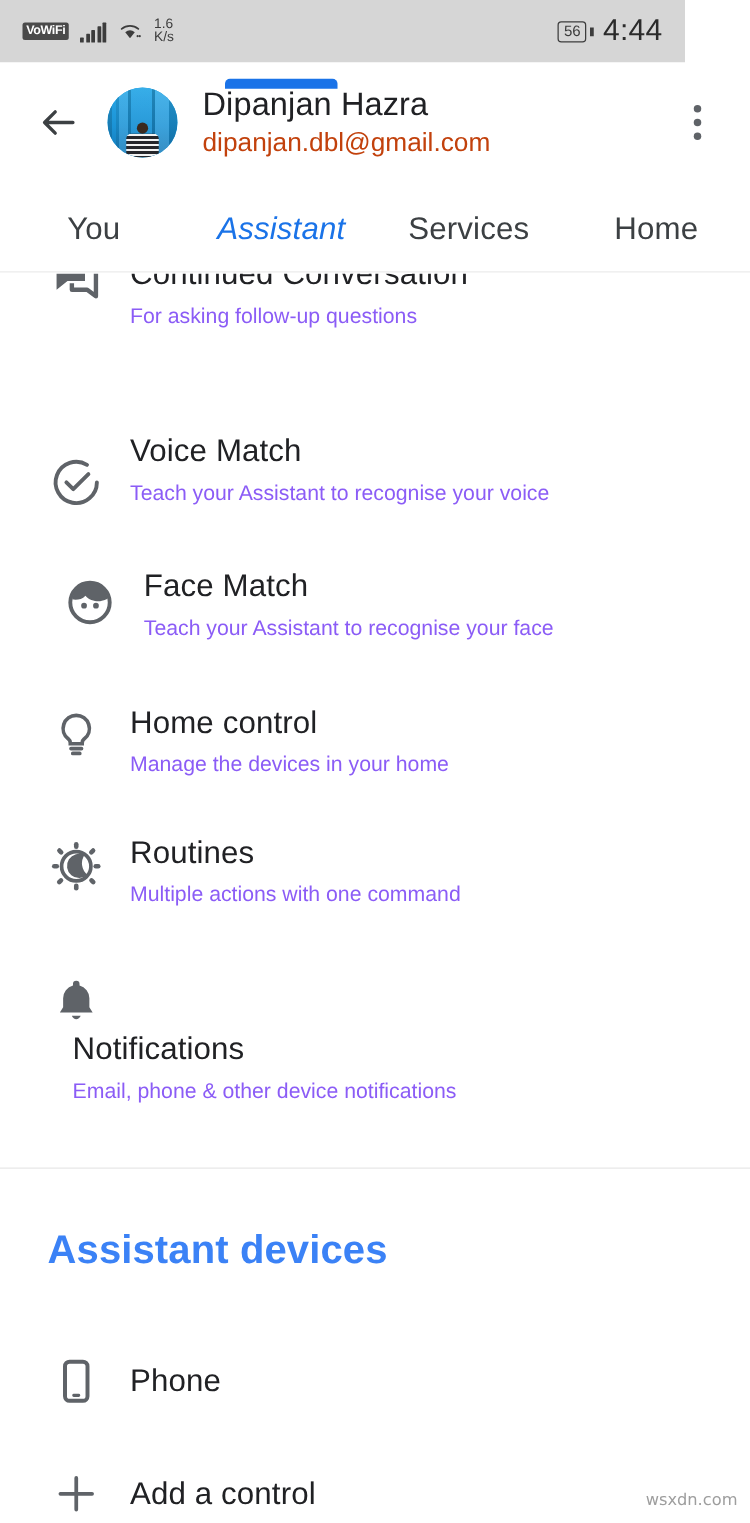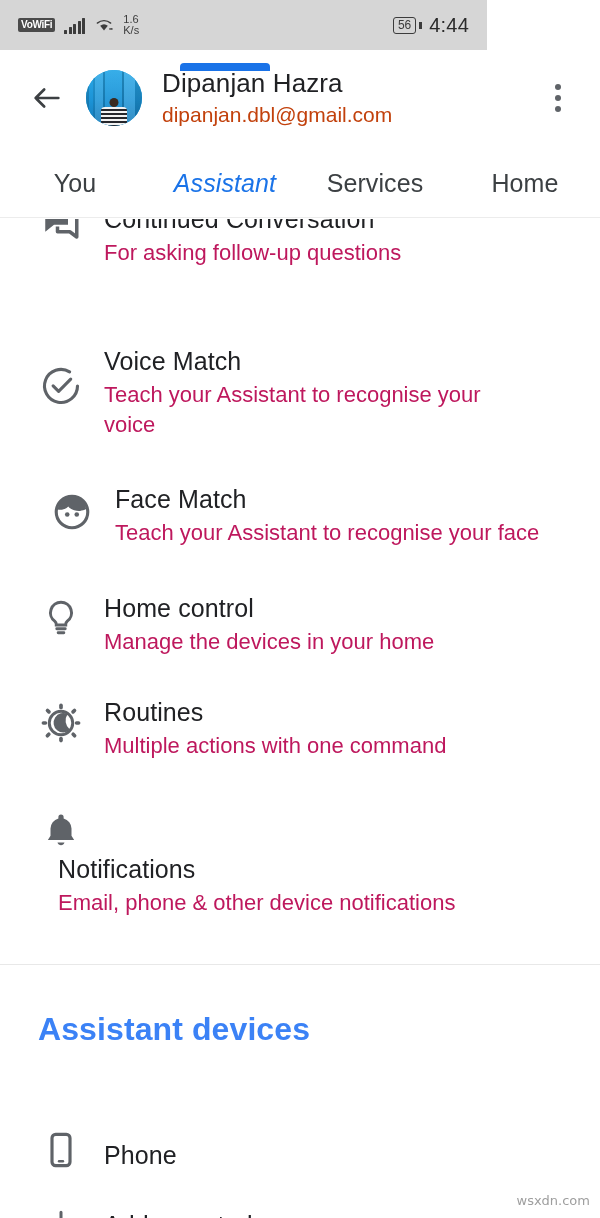--- a/index.html
+++ b/index.html
@@ -7,21 +7,21 @@
     width:600px; height:1218px;
     background:#ffffff;
     font-family:"Liberation Sans", sans-serif;
     -webkit-font-smoothing:antialiased;
     overflow:hidden;
   }
   .screen { position:relative; width:600px; height:1218px; background:#fff; }
 
   
   .statusbar {
-    position:absolute; top:0; left:0; width:487px; height:50px;
+    position:absolute; top:0; left:0; width:548px; height:50px;
     background:#d6d6d6; color:#3c3c3c;
     display:flex; align-items:center; justify-content:space-between;
     padding:0 18px;
   }
   .sb-left { display:flex; align-items:center; gap:9px; }
   .vowifi {
     background:#4a4a4a; color:#fff; font-size:10px; font-weight:bold;
     letter-spacing:-0.3px; padding:2px 3px; border-radius:2px; line-height:1;
   }
   .bars { display:flex; align-items:flex-end; gap:1.5px; height:17px; }
@@ -33,21 +33,21 @@
   .bars i:nth-child(5){height:16px}
   .wifi { width:20px; height:17px; display:block; }
   .rate { font-size:11px; line-height:11px; color:#3c3c3c; text-align:left; }
   .rate span { display:block; }
   .sb-right { display:flex; align-items:center; gap:7px; }
   .batt {
     border:1.6px solid #3c3c3c; border-radius:3px;
     font-size:12px; font-weight:500; padding:0px 4px 1px; line-height:14px;
   }
   .batt-tip { width:3px; height:7px; background:#3c3c3c; margin-left:-4px; }
-  .clock { font-size:20px; color:#2b2b2b; letter-spacing:0.2px; }
+  .clock { font-size:24px; color:#2b2b2b; letter-spacing:0.2px; }
 
   
   .header {
     position:absolute; top:50px; left:0; width:600px; height:95px;
     display:flex; align-items:center; padding:0 22px 0 26px; background:#fff;
   }
   .back { width:42px; height:42px; flex:0 0 auto; display:flex; align-items:center; justify-content:center; }
   .avatar {
     width:56px; height:56px; border-radius:50%; margin-left:18px; flex:0 0 auto;
     overflow:hidden; position:relative; background:#1b9fe0;
@@ -89,21 +89,21 @@
   .tabs-hairline {
     position:absolute; top:72px; left:0; width:600px; height:1px; background:#ececec; z-index:5;
   }
 
   
   .list { position:absolute; top:219px; left:0; width:600px; }
   .row { position:relative; display:flex; align-items:flex-start; padding:0 30px 0 38px; }
   .ic { width:46px; flex:0 0 46px; display:flex; align-items:flex-start; justify-content:center; }
   .txt { margin-left:20px; padding-top:1px; }
   .t1 { font-size:25px; color:#202124; line-height:33px; letter-spacing:0.1px; }
-  .t2 { font-size:22px; color:#be185d; line-height:30px; margin-top:2px; max-width:470px; }
+  .t2 { font-size:17px; color:#8b5cf6; line-height:30px; margin-top:2px; max-width:470px; }
 
   .row-clip { height:90px; overflow:hidden; margin-top:-1px; }
   .row-clip .inner { margin-top:-16px; }
 
   .divider { width:600px; height:1px; background:#e8e8e8; }
 
   .section-title { font-size:32px; font-weight:bold; color:#3b82f6; padding:46px 0 0 38px; letter-spacing:0.1px; }
 
   .devrow { display:flex; align-items:center; padding:0 0 0 38px; height:70px; }
   .devrow .ic { align-items:center; }
@@ -269,21 +269,21 @@
       <div class="txt">
         <div class="t1">Notifications</div>
         <div class="t2">Email, phone &amp; other device notifications</div>
       </div>
     </div>
 
     <div class="divider" style="margin-top:46px;"></div>
 
     <div class="section-title">Assistant devices</div>
 
-    <div class="devrow" style="margin-top:52px;align-items:flex-end;">
+    <div class="devrow" style="margin-top:52px;">
       <div class="ic">
         <svg width="40" height="40" viewBox="0 0 24 24">
           <rect x="6.6" y="2.6" width="10.8" height="18.8" rx="2.2" fill="none" stroke="#5f6368" stroke-width="1.9"></rect>
           <rect x="10.1" y="18" width="3.8" height="1.5" rx="0.7" fill="#5f6368"></rect>
         </svg>
       </div>
       <div class="devlabel">Phone</div>
     </div>
 
     <div class="devrow" style="margin-top:20px;">

